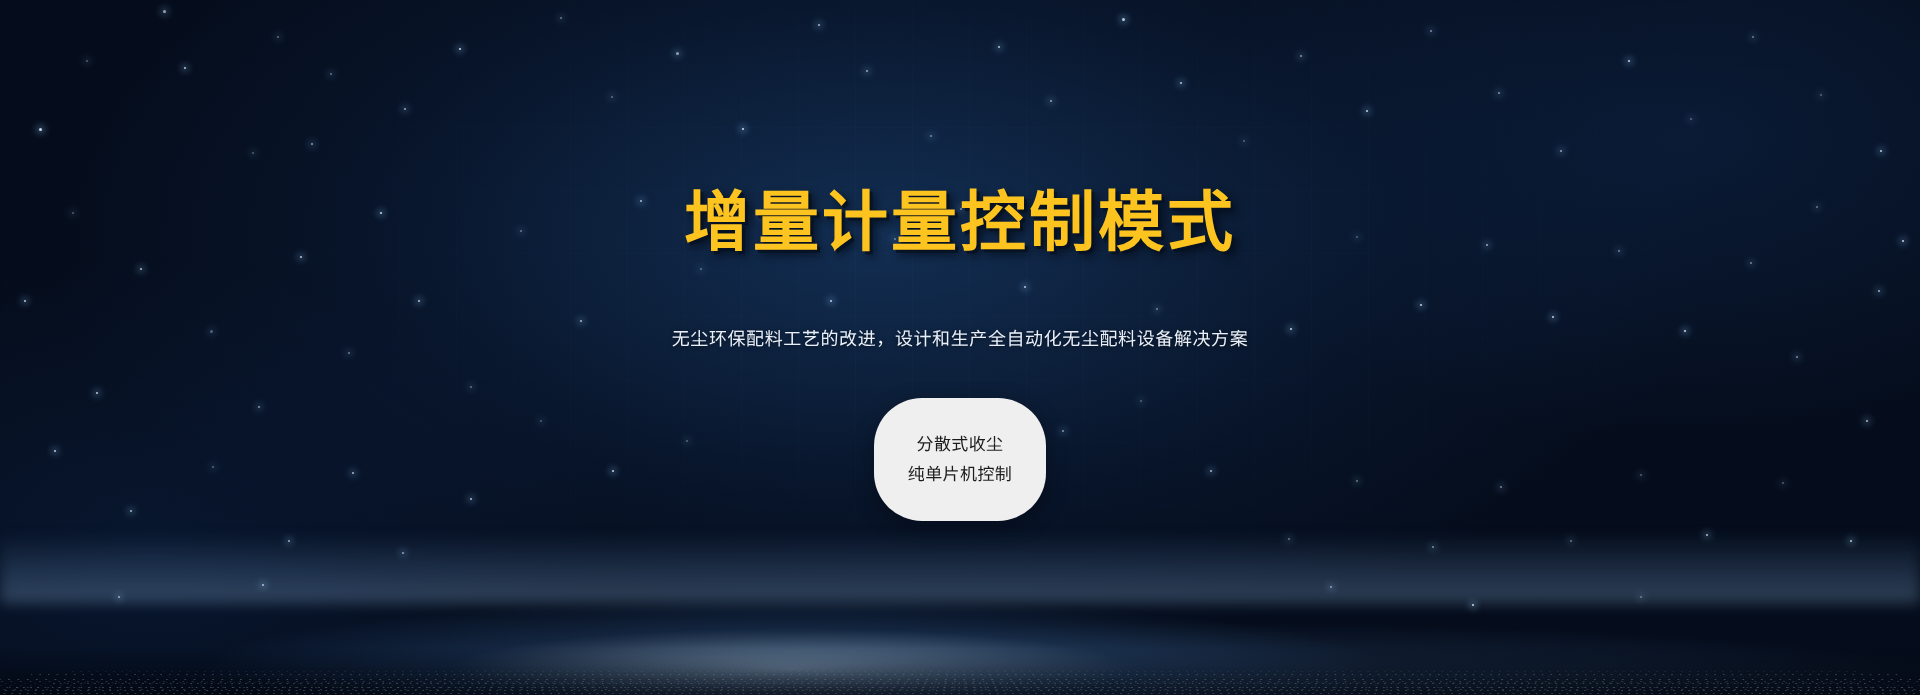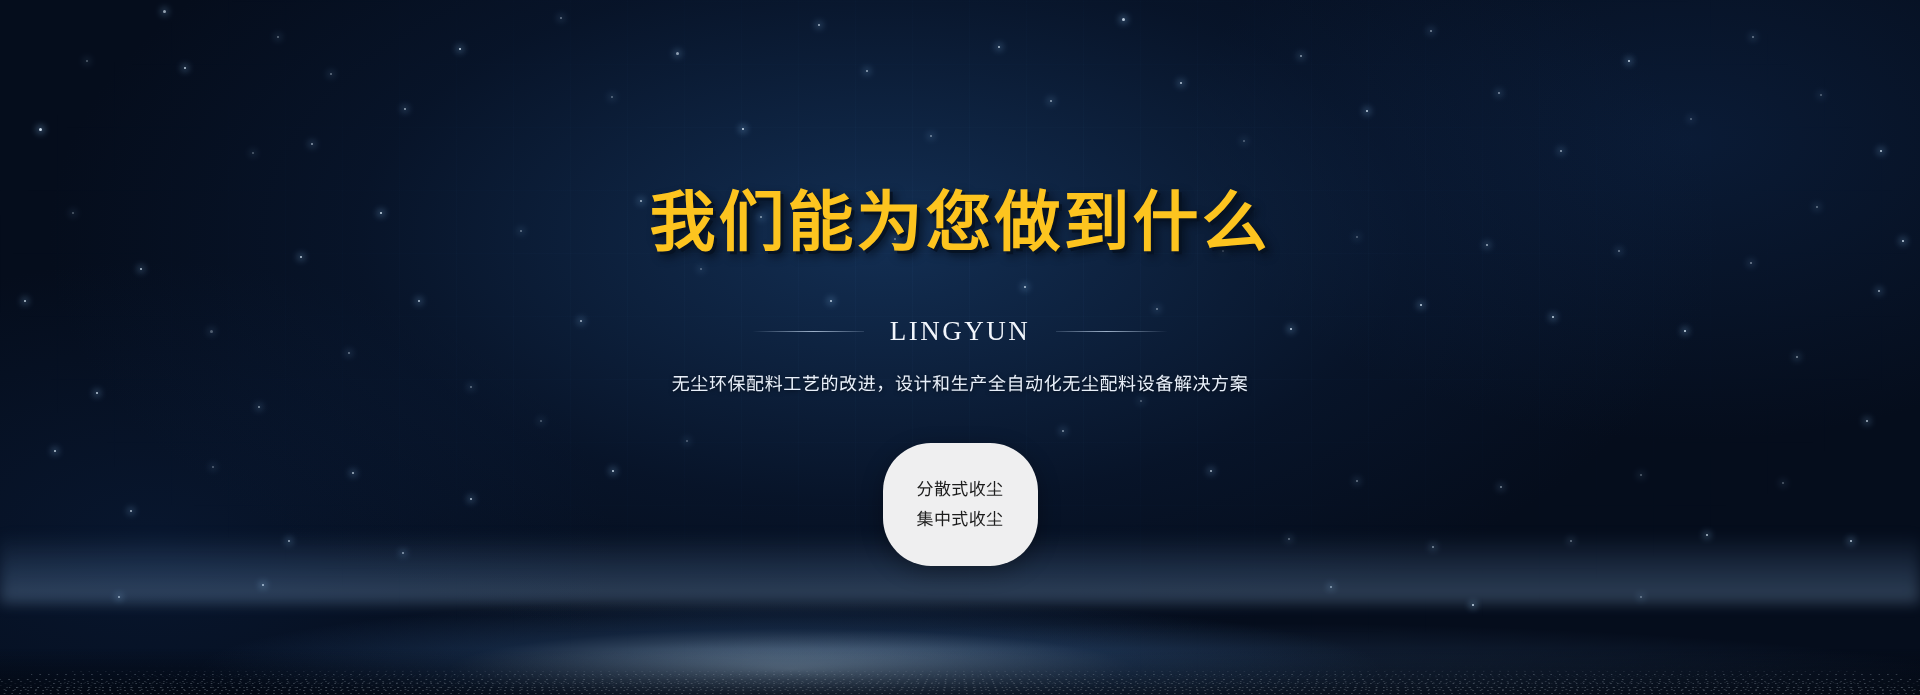--- a/index.html
+++ b/index.html
@@ -293,31 +293,26 @@
   <div class="mesh-wrap">
     <div class="mesh-glow"></div>
     <div class="mesh-haze"></div>
     <div class="mesh-dots layer2"></div>
     <div class="mesh-dots"></div>
     <div class="mesh-floor-shadow"></div>
   </div>
 
   <div class="content">
 
-    <h1 class="headline">我们能为您做到什么</h1>
-
-    <div class="sub-en-row">
-      <span class="rule"></span>
-      <span class="sub-en">LINGYUN</span>
-      <span class="rule right"></span>
-    </div>
+    <h1 class="headline">增量计量控制模式</h1>
+
 
     <p class="tagline">无尘环保配料工艺的改进，设计和生产全自动化无尘配料设备解决方案</p>
 
     <div class="cards" id="cards">
         <div class="card">
           <div class="card-line">分散式收尘</div>
-          <div class="card-line">集中式收尘</div>
+          <div class="card-line">纯单片机控制</div>
         </div>
       </div>
 
   </div>
 </div>
 
 </body></html>

